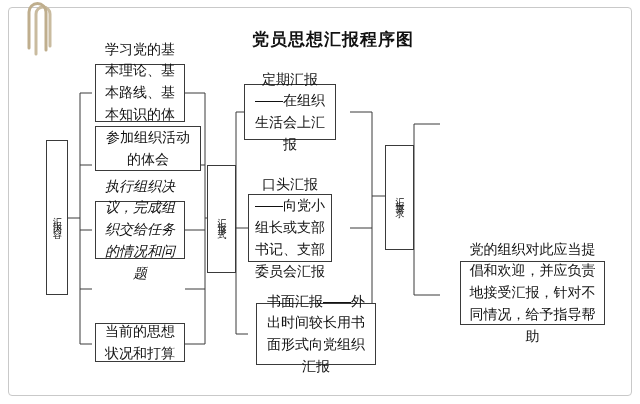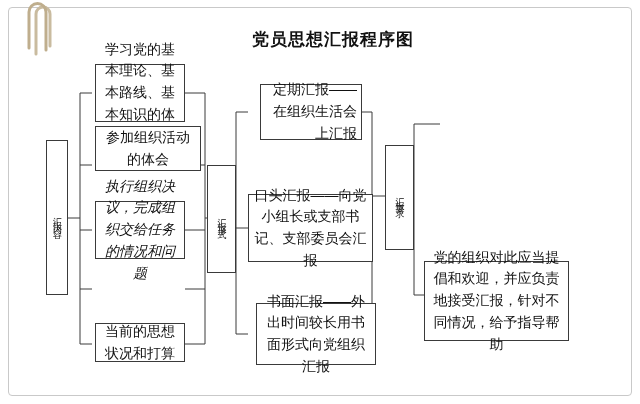--- a/index.html
+++ b/index.html
@@ -145,31 +145,31 @@
     <span class="txt">执行组织决议，完成组织交给任务的情况和问题</span>
   </div>
   <div class="node" style="left:95px; top:323px; width:90px; height:39px;">
     <span class="txt">当前的思想状况和打算</span>
   </div>
 
   <div class="node vert" style="left:207px; top:165px; width:29px; height:108px;">
     <span class="txt">汇报形式</span>
   </div>
 
-  <div class="node" style="left:260px; top:84px; width:102px; height:56px;text-align:right;">
+  <div class="node" style="left:244px; top:84px; width:92px; height:56px;">
     <span class="txt">定期汇报——在组织生活会上汇报</span>
   </div>
-  <div class="node" style="left:248px; top:194px; width:125px; height:68px;">
+  <div class="node" style="left:248px; top:194px; width:84px; height:68px;">
     <span class="txt">口头汇报——向党小组长或支部书记、支部委员会汇报</span>
   </div>
   <div class="node" style="left:256px; top:303px; width:120px; height:62px;">
     <span class="txt">书面汇报——外出时间较长用书面形式向党组织汇报</span>
   </div>
 
   <div class="node vert" style="left:385px; top:145px; width:29px; height:105px;">
     <span class="txt">汇报要求</span>
   </div>
 
-  <div class="node" style="left:424px; top:261px; width:145px; height:80px;">
+  <div class="node" style="left:460px; top:261px; width:145px; height:64px;">
     <span class="txt">党的组织对此应当提倡和欢迎，并应负责地接受汇报，针对不同情况，给予指导帮助</span>
   </div>
 
 </div>
 
 </body></html>

